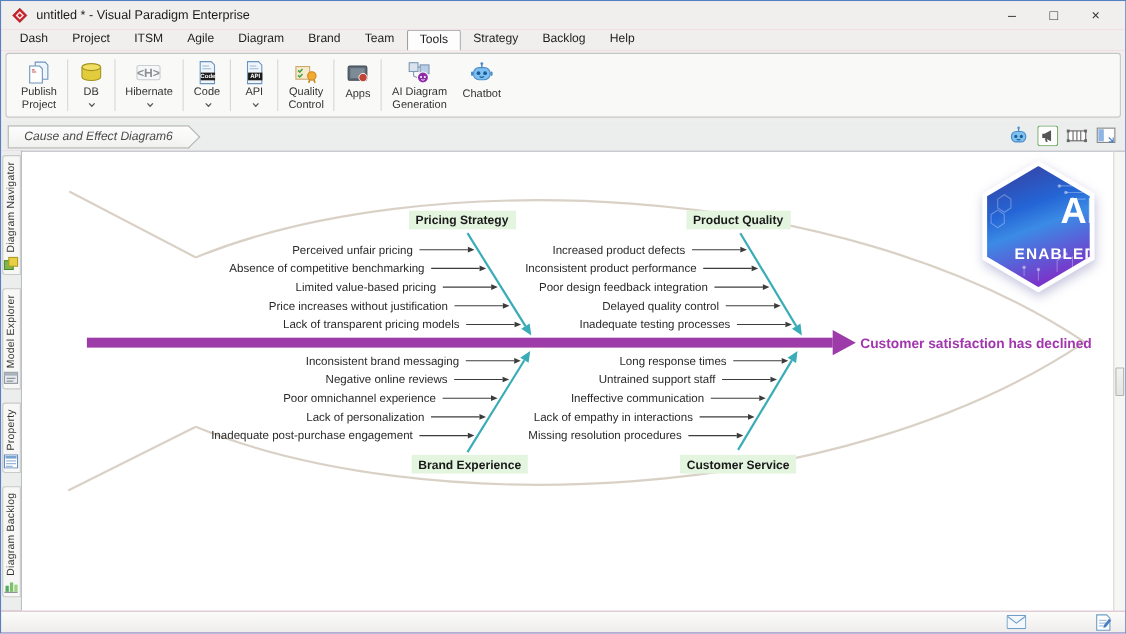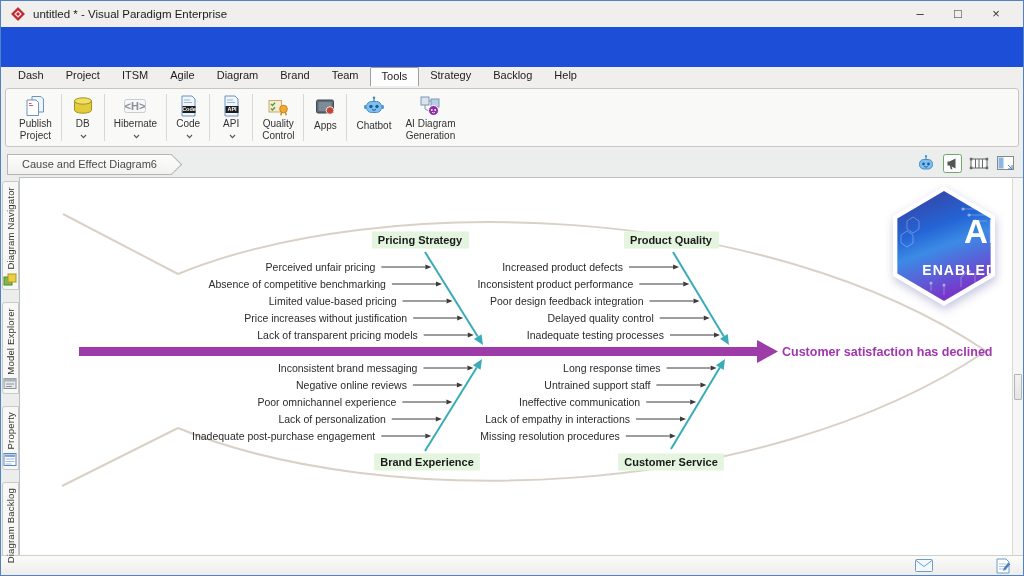--- a/index.html
+++ b/index.html
@@ -1,39 +1,39 @@
 <!DOCTYPE html>
 <html><head>
 <meta charset="utf-8">
 <style>
   * { box-sizing: border-box; margin: 0; padding: 0; }
   html,body { width:1024px; height:576px; font-family:"Liberation Sans","DejaVu Sans",sans-serif; background:#dfe3e8; }
-  .window { width:1024px; height:576px; border:1px solid #4f83c2; background:#1d4ed8; display:flex; flex-direction:column; overflow:hidden; }
+  .window { width:1024px; height:576px; border:1px solid #4f83c2; background:#f9a8d4; display:flex; flex-direction:column; overflow:hidden; }
 
   
   .titlebar { height:26px; display:flex; align-items:center; padding:0 8px 0 10px; background:#f0efee; font-size:11.5px; color:#1b1b1b; flex:0 0 auto; }
   .titlebar .logo { margin-right:8px; display:flex; }
   .win-controls { margin-left:auto; display:flex; }
   .win-btn { width:38px; text-align:center; font-size:13px; color:#333; line-height:24px; }
 
   
-  .menubar { height:19px; display:flex; align-items:stretch; padding-left:6px; background:#f0efee; font-size:11px; color:#1d1d1d; flex:0 0 auto;margin-top:40px; }
+  .menubar { height:19px; display:flex; align-items:stretch; padding-left:6px; background:#f0efee; font-size:11px; color:#1d1d1d; flex:0 0 auto; }
   .menu-item { padding:2px 11px 0 11px; }
   .menu-item.active { background:#fdfdfd; border:1px solid #9f9f9f; border-bottom:none; border-radius:2px 2px 0 0; }
 
   
   .toolbar-wrap { height:64px; padding:2px 4px 3px 4px; background:#f0efee; flex:0 0 auto; }
   .toolbar-box { height:100%; border:1px solid #c6c6c6; border-radius:3px; background:#f9f9f8; display:flex; align-items:stretch; padding:2px 6px; }
   .tbtn { display:flex; flex-direction:column; align-items:center; justify-content:flex-start; padding:2px 7px; font-size:10px; color:#333; line-height:1.2; text-align:center; }
   .tbtn .ticon { height:27px; display:flex; align-items:center; }
   .tlabel { white-space:nowrap; }
   .tsep { width:1px; background:#d8d8d6; margin:3px 2px; }
 
   
-  .tabbar { height:27px; background:#eceded; display:flex; align-items:flex-end; padding:0 8px 0 6px; flex:0 0 auto; position:relative; }
+  .tabbar { height:27px; background:#eceded; display:flex; align-items:flex-end; padding:0 8px 0 6px; flex:0 0 auto; position:relative;font-style:italic; }
   .doc-tab { position:relative; height:21px; margin-bottom:2px; background:linear-gradient(#fdfdfd,#f1f1ef); border:1px solid #b5b5b3; font-size:11px; color:#4a4a4a; padding:3px 14px 0 14px; white-space:nowrap; }
   .tab-arrow { position:absolute; right:-8.2px; top:2.4px; width:15px; height:15px; transform:rotate(45deg); border-top:1px solid #b5b5b3; border-right:1px solid #b5b5b3; background:linear-gradient(135deg,#fdfdfd,#f3f3f1); }
   .tabbar-icons { margin-left:auto; display:flex; gap:7px; align-items:center; padding-bottom:4px; }
   .tabbar-icons span { display:flex; }
 
   
   .main { flex:1 1 auto; display:flex; min-height:0; background:#eceded; }
   .side-tabs { width:18px; display:flex; flex-direction:column; gap:12px; padding-top:4px; align-items:center; flex:0 0 auto; }
   .side-tab { display:flex; flex-direction:column; align-items:center; background:#f7f7f5; border:1px solid #c9c9c7; border-radius:3px 0 0 3px; padding:5px 0 3px 0; width:17px; }
   .side-tab .vlabel { writing-mode:vertical-rl; transform:rotate(180deg); font-size:9.5px; color:#333; letter-spacing:0.2px; }
@@ -181,46 +181,46 @@
               <rect x="5.5" y="7" width="13" height="9" fill="#7d8b97"></rect>
               <circle cx="17" cy="15.5" r="3.8" fill="#c24436" stroke="#fff" stroke-width="0.8"></circle>
             </svg>
           </span>
           <div class="tlabel">Apps</div>
         </div>
         <div class="tsep"></div>
         <div class="tbtn">
           <span class="ticon">
             <svg width="24" height="24">
+              <rect x="3" y="3" width="8" height="8" fill="#dbe4ee" stroke="#7e97b5"></rect>
+              <rect x="13" y="5" width="8" height="8" fill="#b8cde6" stroke="#7e97b5"></rect>
+              <path d="M11 7 h2 M7 11 v4 l4 2" stroke="#7e97b5" fill="none"></path>
+              <circle cx="15.5" cy="16.5" r="5" fill="#8e2da8" stroke="#fff" stroke-width="1"></circle>
+              <circle cx="13.8" cy="16" r="0.9" fill="#fff"></circle>
+              <circle cx="17.2" cy="16" r="0.9" fill="#fff"></circle>
+              <path d="M14 18.3 q1.5 1.2 3 0" stroke="#fff" fill="none" stroke-width="0.8"></path>
+            </svg>
+          </span>
+          <div class="tlabel">AI Diagram</div>
+          <div class="tlabel">Generation</div>
+        </div>
+        <div class="tbtn">
+          <span class="ticon">
+            <svg width="24" height="24">
               <line x1="12" y1="2.8" x2="12" y2="6.5" stroke="#4b8cc8" stroke-width="1.4"></line>
               <circle cx="12" cy="2.8" r="1.3" fill="#4b8cc8"></circle>
               <rect x="4.5" y="6.5" width="15" height="11" rx="5" fill="#7ec0ef" stroke="#4b8cc8"></rect>
               <circle cx="9" cy="11.5" r="1.7" fill="#1c5c96"></circle>
               <circle cx="15" cy="11.5" r="1.7" fill="#1c5c96"></circle>
               <path d="M10 14.5 q2 1.6 4 0" stroke="#1c5c96" fill="none"></path>
               <rect x="2.2" y="10" width="2" height="4" rx="1" fill="#4b8cc8"></rect>
               <rect x="19.8" y="10" width="2" height="4" rx="1" fill="#4b8cc8"></rect>
             </svg>
           </span>
           <div class="tlabel">Chatbot</div>
-        </div>
-        <div class="tbtn">
-          <span class="ticon">
-            <svg width="24" height="24">
-              <rect x="3" y="3" width="8" height="8" fill="#dbe4ee" stroke="#7e97b5"></rect>
-              <rect x="13" y="5" width="8" height="8" fill="#b8cde6" stroke="#7e97b5"></rect>
-              <path d="M11 7 h2 M7 11 v4 l4 2" stroke="#7e97b5" fill="none"></path>
-              <circle cx="15.5" cy="16.5" r="5" fill="#8e2da8" stroke="#fff" stroke-width="1"></circle>
-              <circle cx="13.8" cy="16" r="0.9" fill="#fff"></circle>
-              <circle cx="17.2" cy="16" r="0.9" fill="#fff"></circle>
-              <path d="M14 18.3 q1.5 1.2 3 0" stroke="#fff" fill="none" stroke-width="0.8"></path>
-            </svg>
-          </span>
-          <div class="tlabel">AI Diagram</div>
-          <div class="tlabel">Generation</div>
         </div>
       </div>
   </div>
 
   <div class="tabbar">
     <div class="doc-tab">
       <span>Cause and Effect Diagram6</span>
       <span class="tab-arrow"></span>
     </div>
     <div class="tabbar-icons" id="tabicons">

